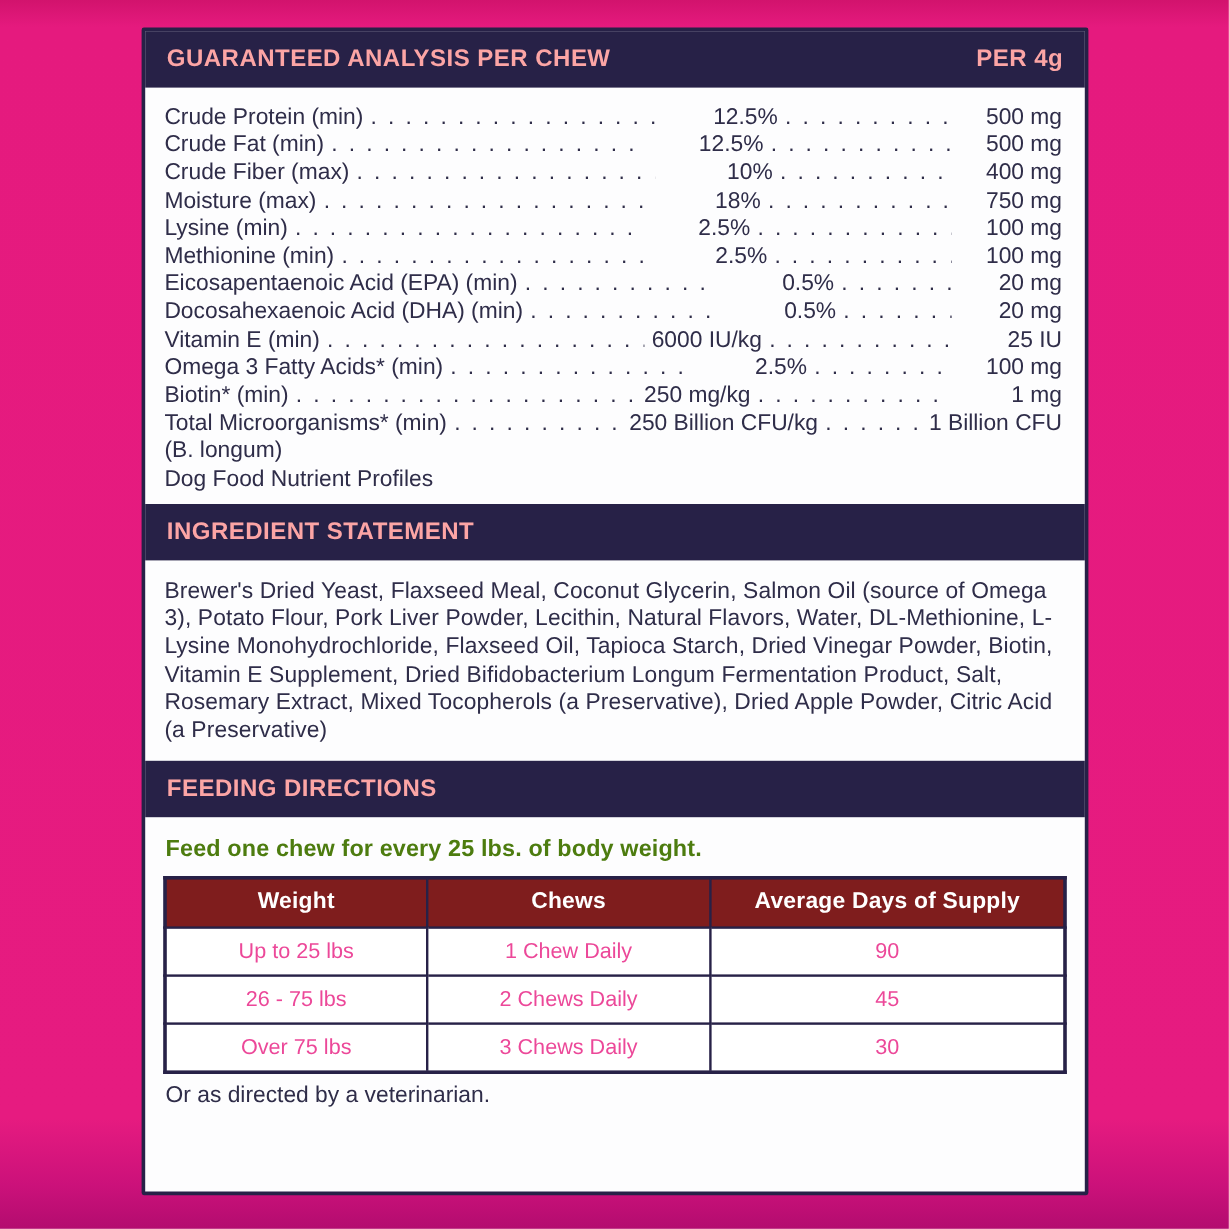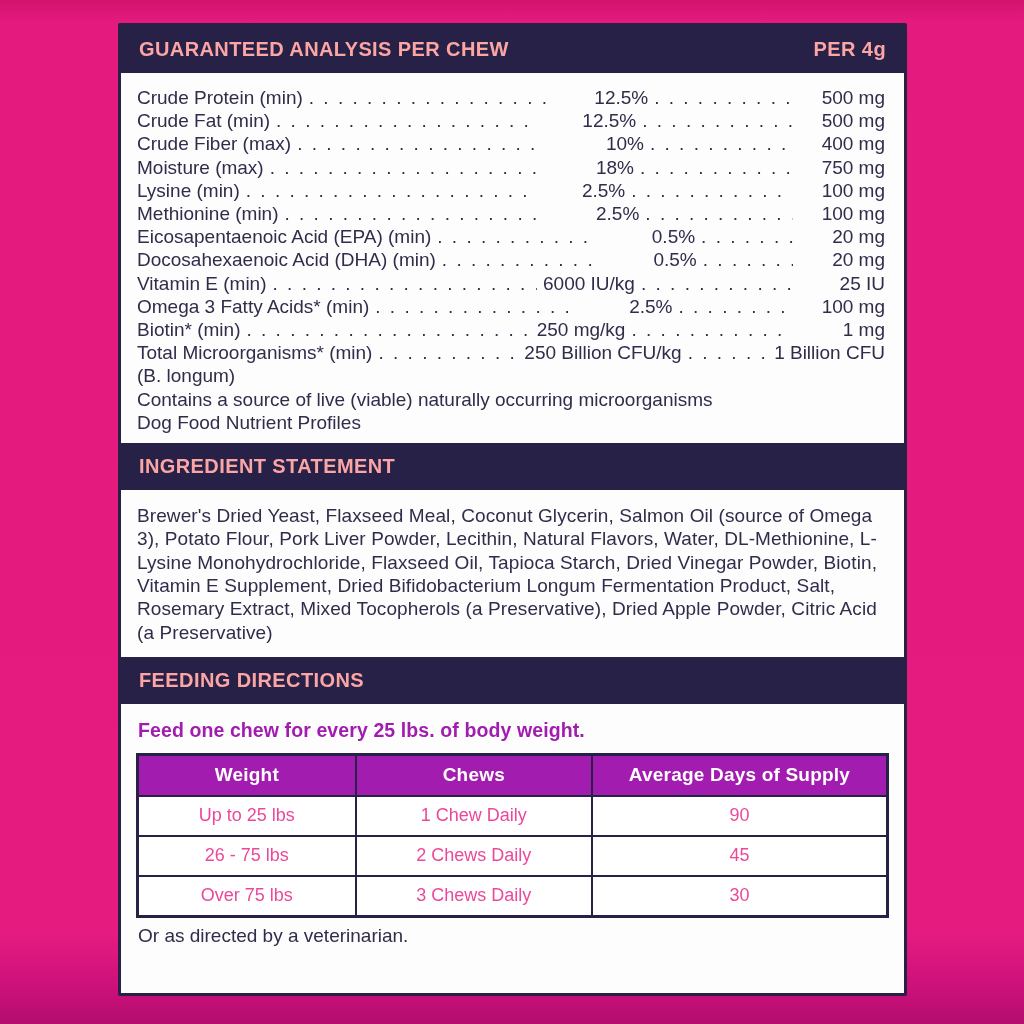--- a/index.html
+++ b/index.html
@@ -25,24 +25,24 @@
   .dots.d2{flex:1.15 1 0;}
   .dots::before{
     content:". . . . . . . . . . . . . . . . . . . . . . . . . . . . . . . . . . . . . . . . . . . . . . . . . .";
     letter-spacing:2px;
   }
   .ga-val{flex:0 0 auto;min-width:92px;text-align:right;}
   .ga-amt{flex:0 0 auto;min-width:86px;text-align:right;}
   .ga-note{white-space:nowrap;}
   .ingredients{margin:0;padding:14px 18px 13px 16px;color:#2f2d49;font-size:19px;line-height:23.3px;letter-spacing:.1px;}
   .feeding-body{padding:0 15px;color:#2f2d49;}
-  .feed-intro{margin:15px 0 11px 2px;font-size:19.5px;font-weight:bold;color:#a21caf;letter-spacing:.1px;}
+  .feed-intro{margin:15px 0 11px 2px;font-size:19.5px;font-weight:bold;color:#4d7c0f;letter-spacing:.1px;}
   table.feed{width:100%;border-collapse:collapse;border:3px solid #272147;table-layout:fixed;}
   table.feed th{
-    background:#a21caf;color:#fff;font-weight:bold;font-size:19px;
+    background:#7f1d1d;color:#fff;font-weight:bold;font-size:19px;
     height:37px;border:2px solid #272147;letter-spacing:.2px;
   }
   table.feed td{
     border:2px solid #272147;background:#fff;color:#ec4899;
     text-align:center;font-size:18px;height:36px;
   }
   th.c1,td.c1{width:29%;}
   th.c2,td.c2{width:31.5%;}
   th.c3,td.c3{width:39.5%;}
   .footnote{margin:7px 0 0 2px;font-size:19px;color:#2f2d49;}
@@ -136,21 +136,20 @@
         <span class="ga-amt">1 mg</span>
     </div>
     <div class="ga-row">
       <span class="ga-name">Total Microorganisms* (min)</span>
         <span class="dots"></span>
         <span class="ga-val">250 Billion CFU/kg</span>
         <span class="dots d2"></span>
         <span class="ga-amt">1 Billion CFU</span>
     </div>
     <div class="ga-note">(B. longum)</div>
-    <div class="ga-note">Contains a source of live (viable) naturally occurring microorganisms</div>
     <div class="ga-note">Dog Food Nutrient Profiles</div>
   </div>
 
   <div class="section-bar">
     <span>INGREDIENT STATEMENT</span>
   </div>
 
   <p class="ingredients">Brewer's Dried Yeast, Flaxseed Meal, Coconut Glycerin, Salmon Oil (source of Omega 3), Potato Flour, Pork Liver Powder, Lecithin, Natural Flavors, Water, DL-Methionine, L-Lysine Monohydrochloride, Flaxseed Oil, Tapioca Starch, Dried Vinegar Powder, Biotin, Vitamin E Supplement, Dried Bifidobacterium Longum Fermentation Product, Salt, Rosemary Extract, Mixed Tocopherols (a Preservative), Dried Apple Powder, Citric Acid (a Preservative)</p>
 
   <div class="section-bar">

